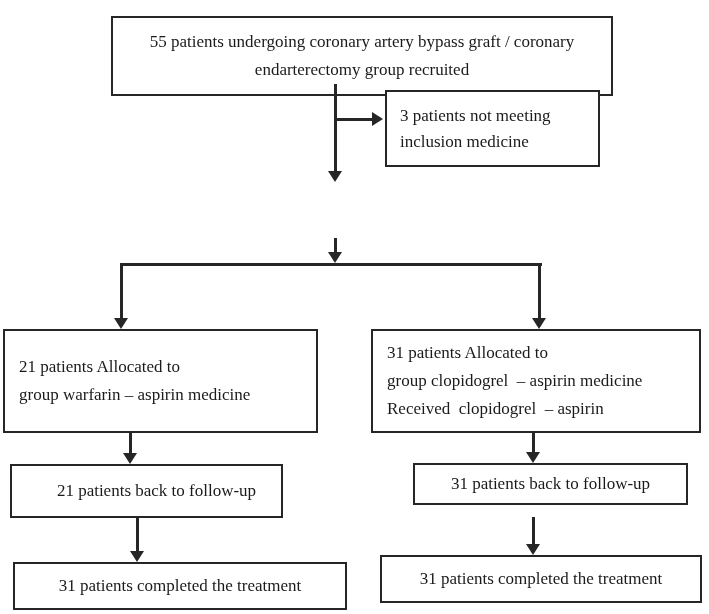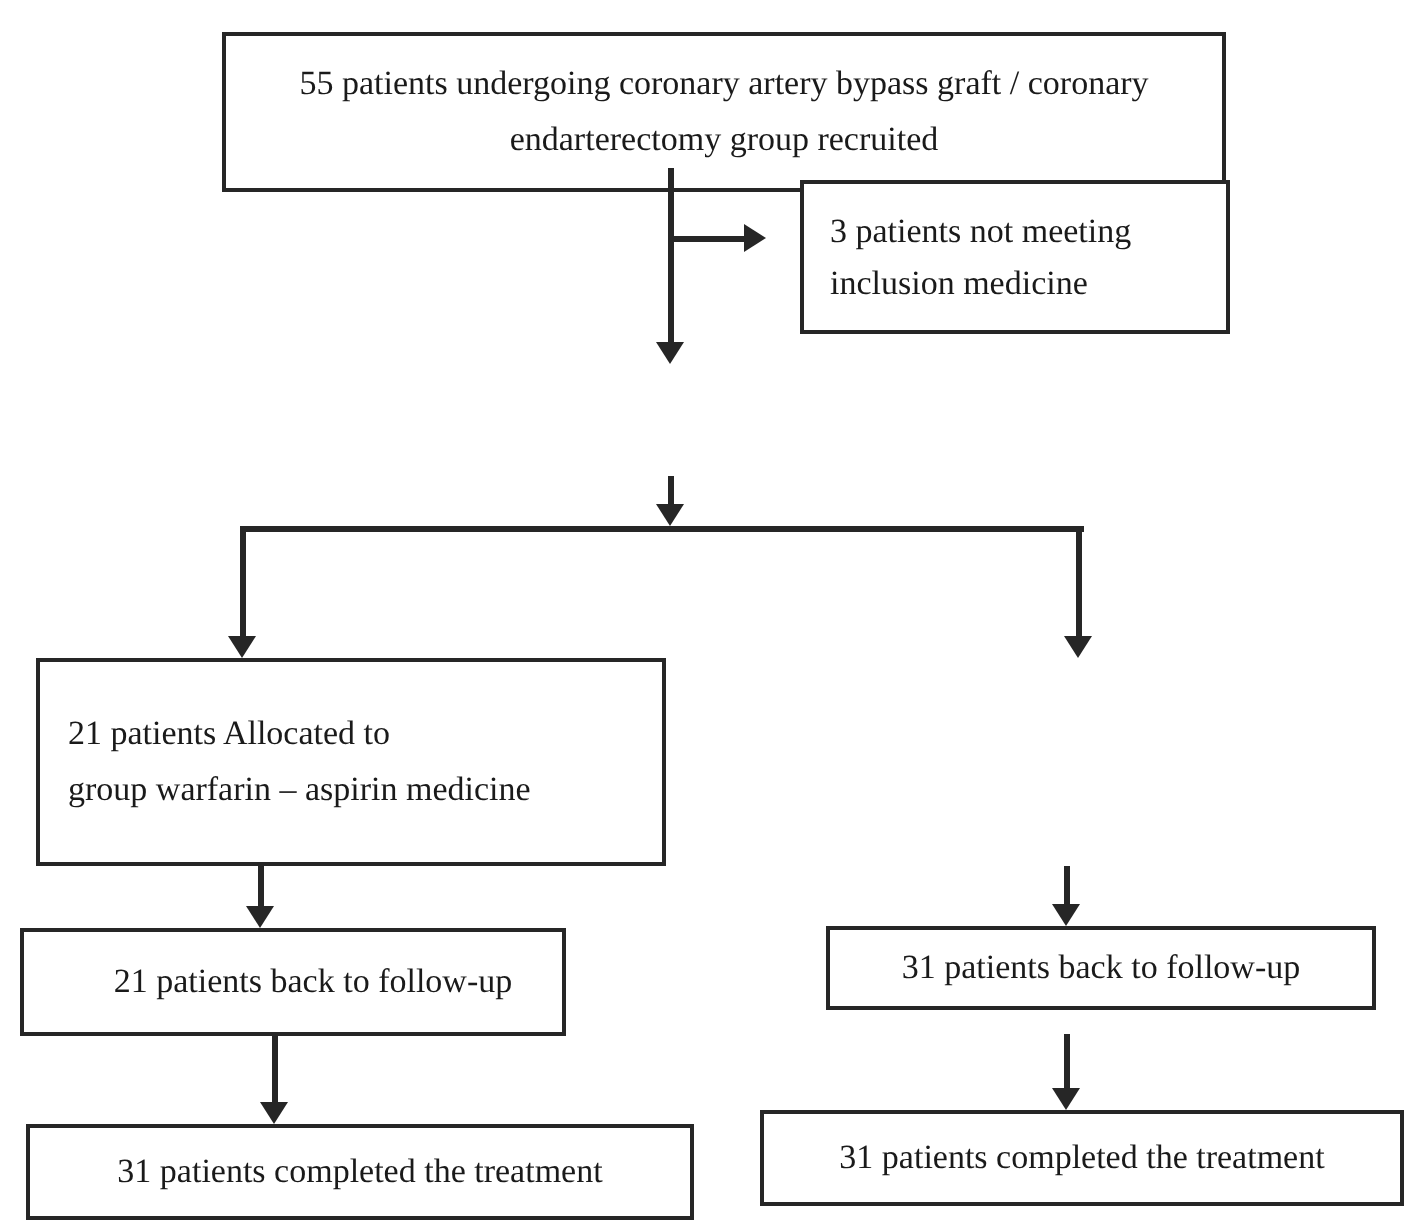--- a/index.html
+++ b/index.html
@@ -21,21 +21,20 @@
   }
   .box.center {
     display:flex; flex-direction:column;
     align-items:center; justify-content:center;
     text-align:center;
   }
   .box.leftalign {
     display:flex; flex-direction:column;
     justify-content:center;
     text-align:left;
-    margin-left:15px;
   }
   .line-text { white-space:pre-wrap; }
   .vline, .hline { position:absolute; background:#262626; }
   .vline { width:3px; }
   .hline { height:3px; }
   .arrow-down {
     position:absolute; width:0; height:0;
     border-left:7px solid transparent;
     border-right:7px solid transparent;
     border-top:11px solid #262626;
@@ -61,20 +60,25 @@
     <div class="line-text">3 patients not meeting</div>
     <div class="line-text">inclusion medicine</div>
   </div>
 
 
   <div class="box leftalign" style="left:3px; top:329px; width:315px; height:104px; padding-left:14px; line-height:28px;">
     <div class="line-text">21 patients Allocated to</div>
     <div class="line-text">group warfarin – aspirin medicine</div>
   </div>
 
+  <div class="box leftalign" style="left:371px; top:329px; width:330px; height:104px; padding-left:14px; line-height:28px;">
+    <div class="line-text">31 patients Allocated to</div>
+    <div class="line-text">group clopidogrel  – aspirin medicine</div>
+    <div class="line-text">Received  clopidogrel  – aspirin</div>
+  </div>
 
   <div class="box center" style="left:10px; top:464px; width:273px; height:54px;padding-left:20px;">
     <div class="line-text">21 patients back to follow-up</div>
   </div>
 
   <div class="box center" style="left:413px; top:463px; width:275px; height:42px;">
     <div class="line-text">31 patients back to follow-up</div>
   </div>
 
   <div class="box center" style="left:13px; top:562px; width:334px; height:48px;">

